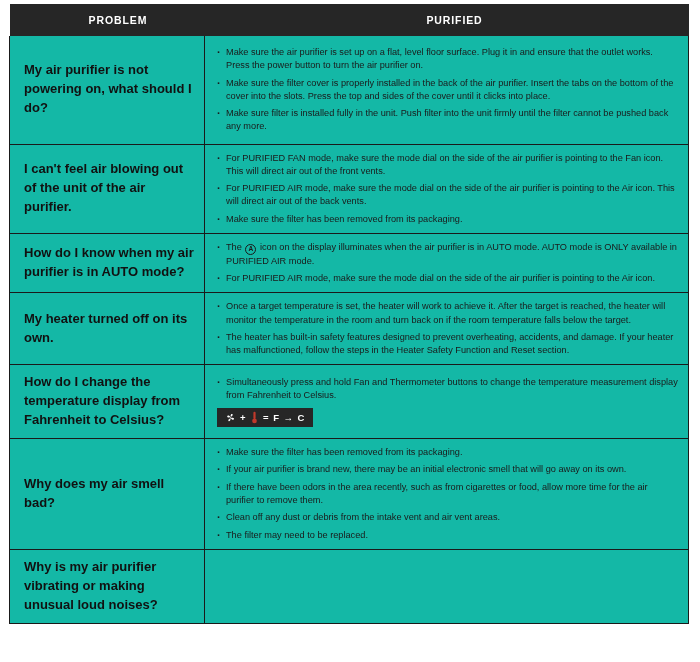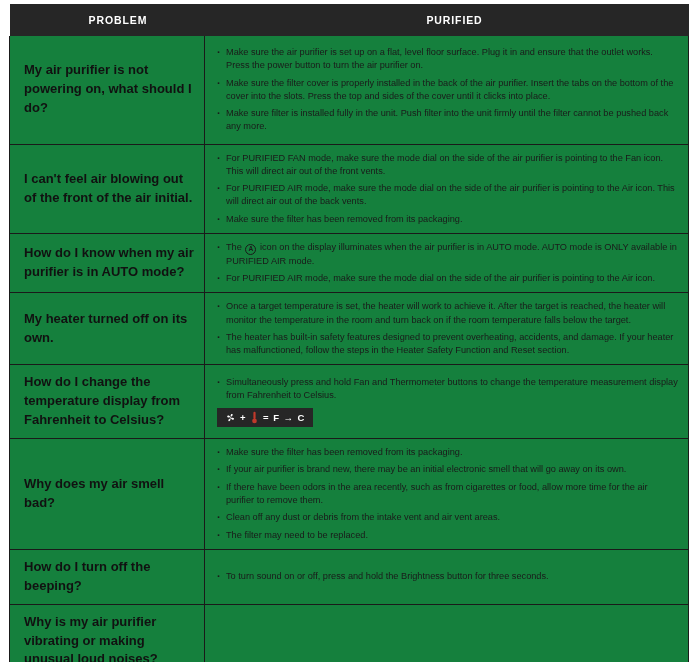--- a/index.html
+++ b/index.html
@@ -41,21 +41,21 @@
     padding: 7px 0 7px 22px;
     border: none;
     height: 18px;
     vertical-align: middle;
   }
   thead th.th-solution { padding-left: 16px; }
 
   tbody td {
     border: 1.2px solid #1a1a1a;
     vertical-align: middle;
-    background: #15803d;
+    background: #14b8a6;
   }
   tbody td.problem {
     padding: 8px 8px 8px 14px;
     font-size: 13px;
     font-weight: bold;
     line-height: 1.45;
     color: #111111;
   }
   tbody td.solution {
     padding: 7px 10px 7px 12px;
@@ -139,21 +139,21 @@
           <td class="problem">My air purifier is not powering on, what should I do?</td>
           <td class="solution">
             <ul class="bullets">
               <li>Make sure the air purifier is set up on a flat, level floor surface. Plug it in and ensure that the outlet works. Press the power button to turn the air purifier on.</li>
               <li>Make sure the filter cover is properly installed in the back of the air purifier. Insert the tabs on the bottom of the cover into the slots. Press the top and sides of the cover until it clicks into place.</li>
               <li>Make sure filter is installed fully in the unit. Push filter into the unit firmly until the filter cannot be pushed back any more.</li>
             </ul>
           </td>
         </tr>
         <tr style="height: 78px;">
-          <td class="problem">I can't feel air blowing out of the front of the air initial.</td>
+          <td class="problem">I can't feel air blowing out of the unit of the air purifier.</td>
           <td class="solution">
             <ul class="bullets">
               <li>For PURIFIED FAN mode, make sure the mode dial on the side of the air purifier is pointing to the Fan icon. This will direct air out of the front vents.</li>
               <li>For PURIFIED AIR mode, make sure the mode dial on the side of the air purifier is pointing to the Air icon. This will direct air out of the back vents.</li>
               <li>Make sure the filter has been removed from its packaging.</li>
             </ul>
           </td>
         </tr>
         <tr style="height: 55px;">
           <td class="problem">How do I know when my air purifier is in AUTO mode?</td>
@@ -208,26 +208,18 @@
             <ul class="bullets">
               <li>Make sure the filter has been removed from its packaging.</li>
               <li>If your air purifier is brand new, there may be an initial electronic smell that will go away on its own.</li>
               <li>If there have been odors in the area recently, such as from cigarettes or food, allow more time for the air purifier to remove them.</li>
               <li>Clean off any dust or debris from the intake vent and air vent areas.</li>
               <li>The filter may need to be replaced.</li>
             </ul>
           </td>
         </tr>
         <tr style="height: 35px;">
-          <td class="problem">How do I turn off the beeping?</td>
-          <td class="solution">
-            <ul class="bullets">
-              <li>To turn sound on or off, press and hold the Brightness button for three seconds.</li>
-            </ul>
-          </td>
-        </tr>
-        <tr style="height: 35px;">
           <td class="problem">Why is my air purifier vibrating or making unusual loud noises?</td>
           <td class="solution"></td>
         </tr>
       </tbody>
   </table>
 </div>
 
 </body></html>

